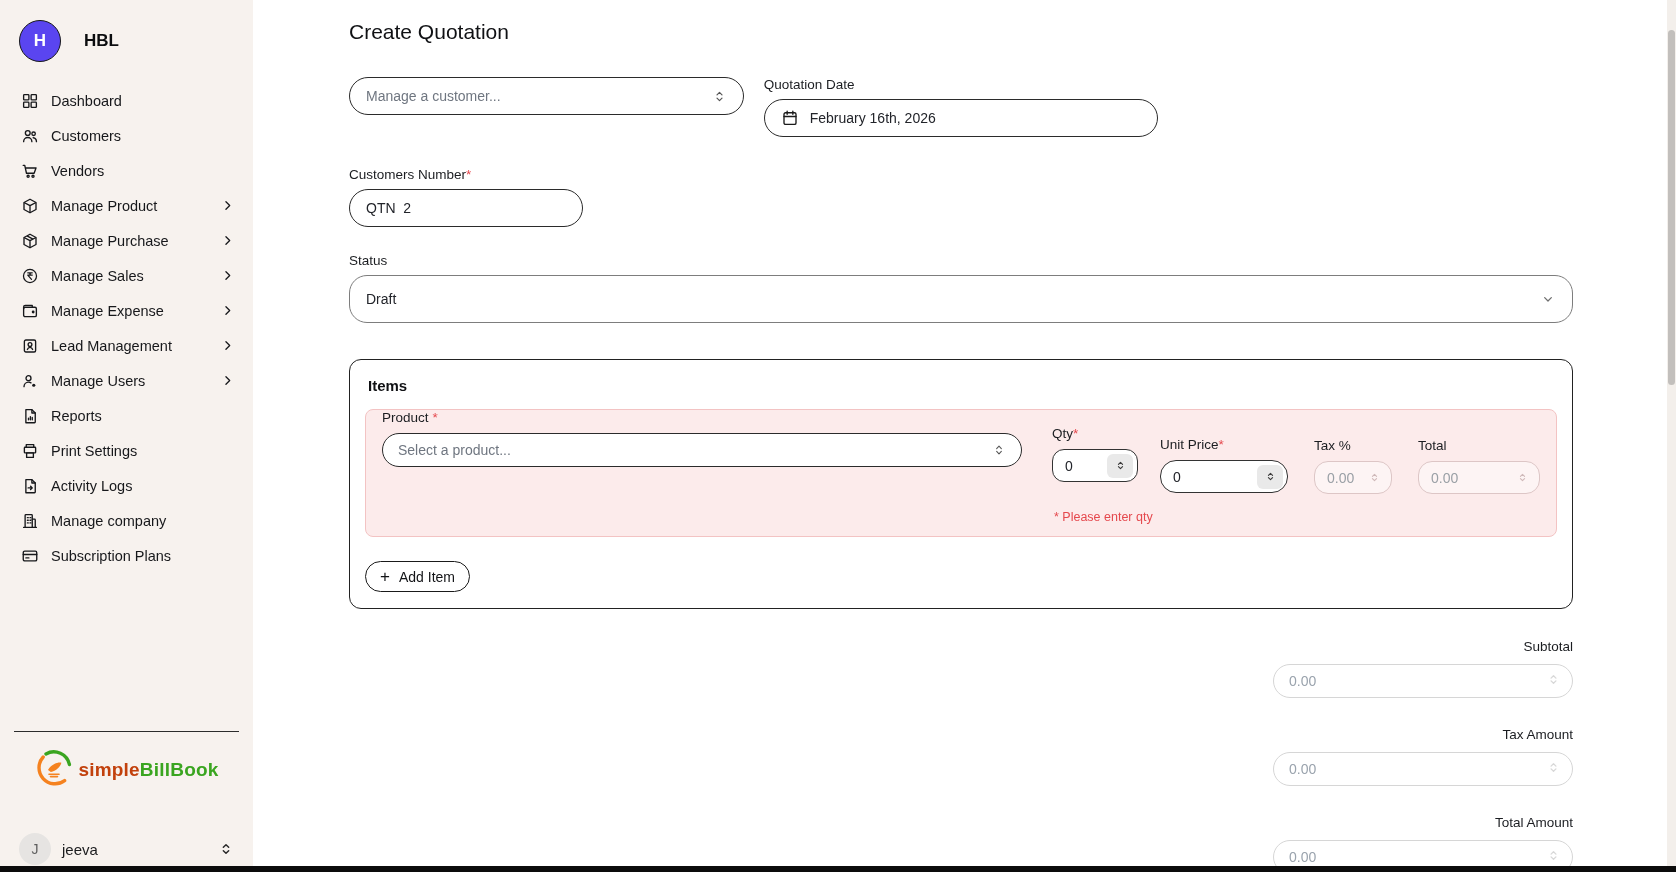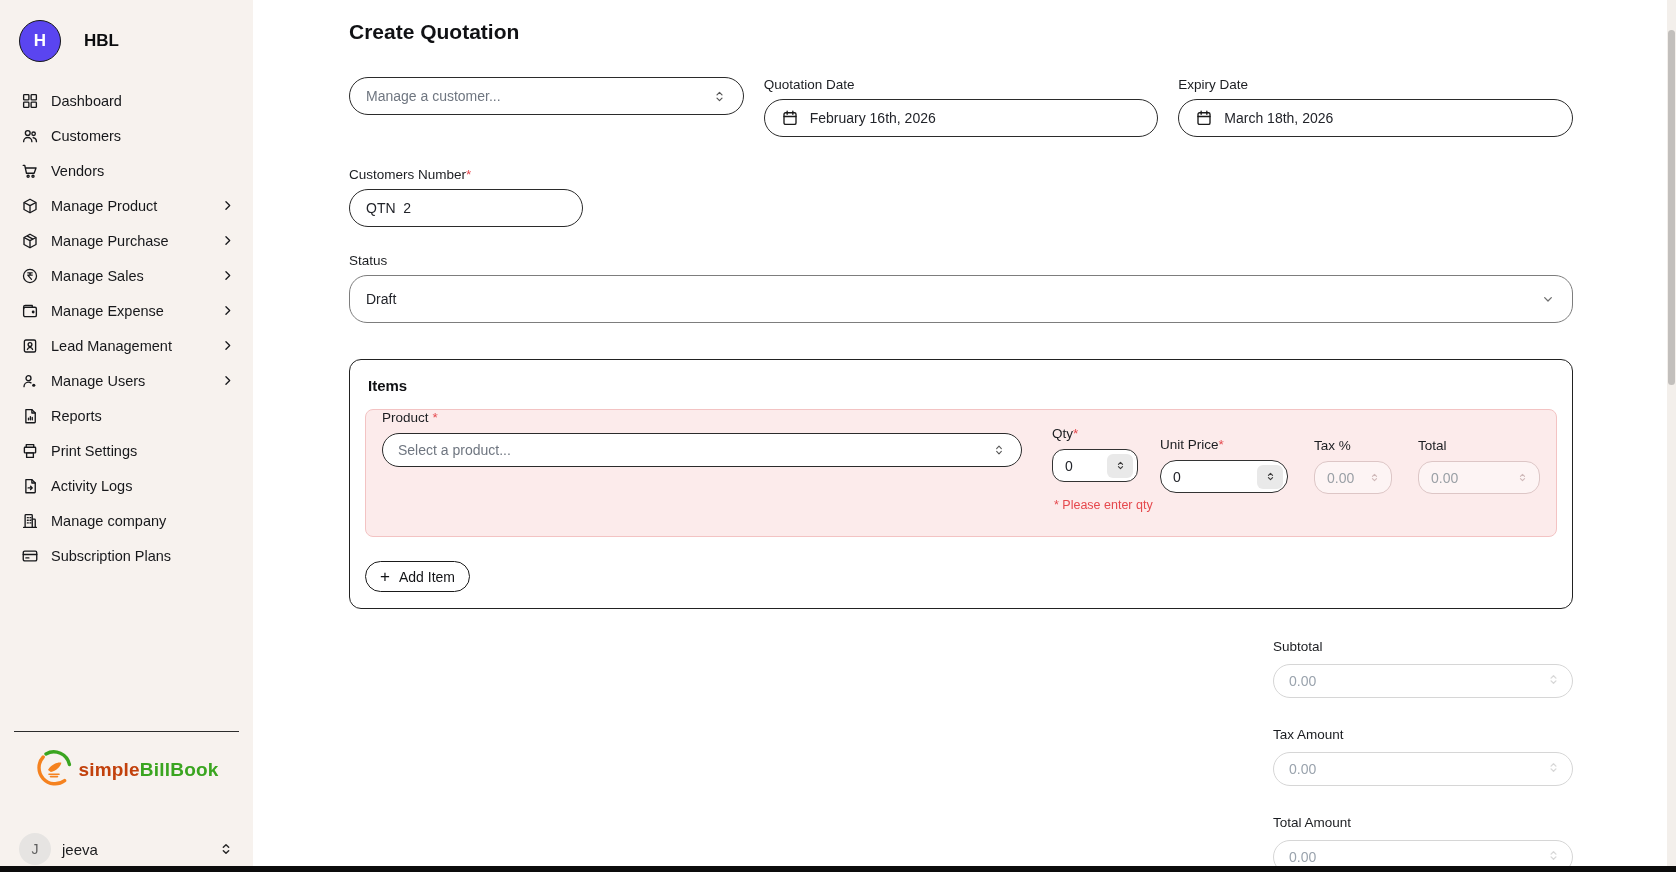--- a/index.html
+++ b/index.html
@@ -25,21 +25,21 @@
   .logo-simple { color:#c2410c; }
   .logo-billbook { color:#3aa520; }
   .user-row { display:flex; align-items:center; gap:11px; margin-top:40px; padding:0 19px; height:34px; cursor:pointer; }
   .user-avatar { width:32px; height:32px; border-radius:50%; background:#e6e4e2; color:#5d5d5d; font-size:14px; display:flex; align-items:center; justify-content:center; }
   .user-name { font-size:15px; color:#1b1c1e; }
   .user-caret { margin-left:auto; display:flex; }
 
   
   .main { flex:1; background:#fff; padding:20px 0 0 96px; }
   .content { width:1224px; }
-  .page-title { font-size:21px; font-weight:700; color:#101114; }
+  .page-title { font-size:21px; font-weight:400; color:#101114; }
   label.fld { display:block; font-size:13.5px; color:#1b1d21; margin-bottom:7px; }
   .req { color:#e5484d; }
   .req.gap { margin-left:4px; }
   .ctl { display:flex; align-items:center; font-size:14px; color:#22242a; background:#fff; }
   .pill38 { height:38px; border:1.5px solid #2b2b2b; border-radius:19px; padding:0 16px; }
   .placeholder { color:#6f7680; }
   .grid3 { display:grid; grid-template-columns:1fr 1fr 1fr; gap:20px; margin-top:33px; }
   .sel-caret { margin-left:auto; display:flex; }
   .date-ctl { gap:11px; }
   .qtn-block { margin-top:30px; }
@@ -56,28 +56,28 @@
   .product-ctl { height:34px; border:1.5px solid #2b2b2b; border-radius:17px; padding:4px 15px; }
   .grp-qty { position:relative; width:86px; margin-top:16px; }
   .grp-unit { width:128px; margin-top:27px; margin-left:22px; }
   .grp-tax { width:78px; margin-top:28px; margin-left:26px; }
   .grp-total { width:122px; margin-top:28px; margin-left:26px; }
   .num-ctl { position:relative; height:33px; background:#fff; border:1.5px solid #333; padding:0 30px 0 12px; }
   .r12 { border-radius:12px; } .r16 { border-radius:16px; } .r14 { border-radius:14px; }
   .spin { position:absolute; right:4px; top:3.5px; width:26px; height:24px; background:#e9e9e9; border-radius:6px; display:flex; align-items:center; justify-content:center; cursor:pointer; }
   .num-disabled { background:rgba(255,255,255,.45); border:1.3px solid #ddc6c6; color:#9aa0a6; }
   .num-disabled .spin { background:transparent; }
-  .err-msg { position:absolute; top:72px; left:2px; font-size:12.5px; color:#e5484d; white-space:nowrap; }
+  .err-msg { position:absolute; top:84px; left:2px; font-size:12.5px; color:#e5484d; white-space:nowrap; }
   .add-item-btn { margin-top:24px; display:inline-flex; align-items:center; gap:9px; height:31px; padding:0 14px; border:1.6px solid #1a1a1a; border-radius:16px; background:#fff; font-size:14px; font-weight:500; color:#121316; cursor:pointer; }
   .plus { font-size:17px; font-weight:500; line-height:1; }
 
   
   .summary { width:300px; margin-left:auto; margin-top:30px; }
   .sum-grp + .sum-grp { margin-top:29px; }
-  .sum-grp label.fld { margin-bottom:10px; }
+  .sum-grp label.fld { margin-bottom:10px;text-align:right; }
   .sum-ctl { position:relative; height:34px; border:1.4px solid #d6d6d6; border-radius:17px; padding:0 30px 0 15px; color:#9aa3ad; }
   .sum-ctl .pale-caret { position:absolute; right:12px; top:8px; }
 
   
   .vscroll { position:absolute; top:0; right:0; width:9px; height:866px; background:#f3efeb; }
   .vthumb { position:absolute; top:30px; left:1px; width:7px; height:355px; background:#c2bfbc; border-radius:4px; }
   .bottom-bar { position:absolute; left:0; bottom:0; width:1676px; height:6px; background:#0c0c0c; }
 </style>
 </head>
 <body>
@@ -315,32 +315,20 @@
         <div>
           <label class="fld">Quotation Date</label>
           <div class="ctl pill38 date-ctl">
             <span style="display:flex">
                 <svg width="18" height="18" viewBox="0 0 24 24" fill="none" stroke="#1a1a1a" stroke-width="1.8" stroke-linecap="round">
                   <rect x="4" y="5" width="16" height="15.5" rx="2"></rect>
                   <path d="M8.2 3v4M15.8 3v4M4 10h16"></path>
                 </svg>
               </span>
             <span>February 16th, 2026</span>
-          </div>
-        </div>
-        <div>
-          <label class="fld">Expiry Date</label>
-          <div class="ctl pill38 date-ctl">
-            <span style="display:flex">
-                <svg width="18" height="18" viewBox="0 0 24 24" fill="none" stroke="#1a1a1a" stroke-width="1.8" stroke-linecap="round">
-                  <rect x="4" y="5" width="16" height="15.5" rx="2"></rect>
-                  <path d="M8.2 3v4M15.8 3v4M4 10h16"></path>
-                </svg>
-              </span>
-            <span>March 18th, 2026</span>
           </div>
         </div>
       </div>
 
       <div class="qtn-block">
         <label class="fld"><span>Customers Number</span><span class="req">*</span></label>
         <div class="ctl pill38 qtn-input">QTN  2</div>
       </div>
 
       <div class="status-block">

